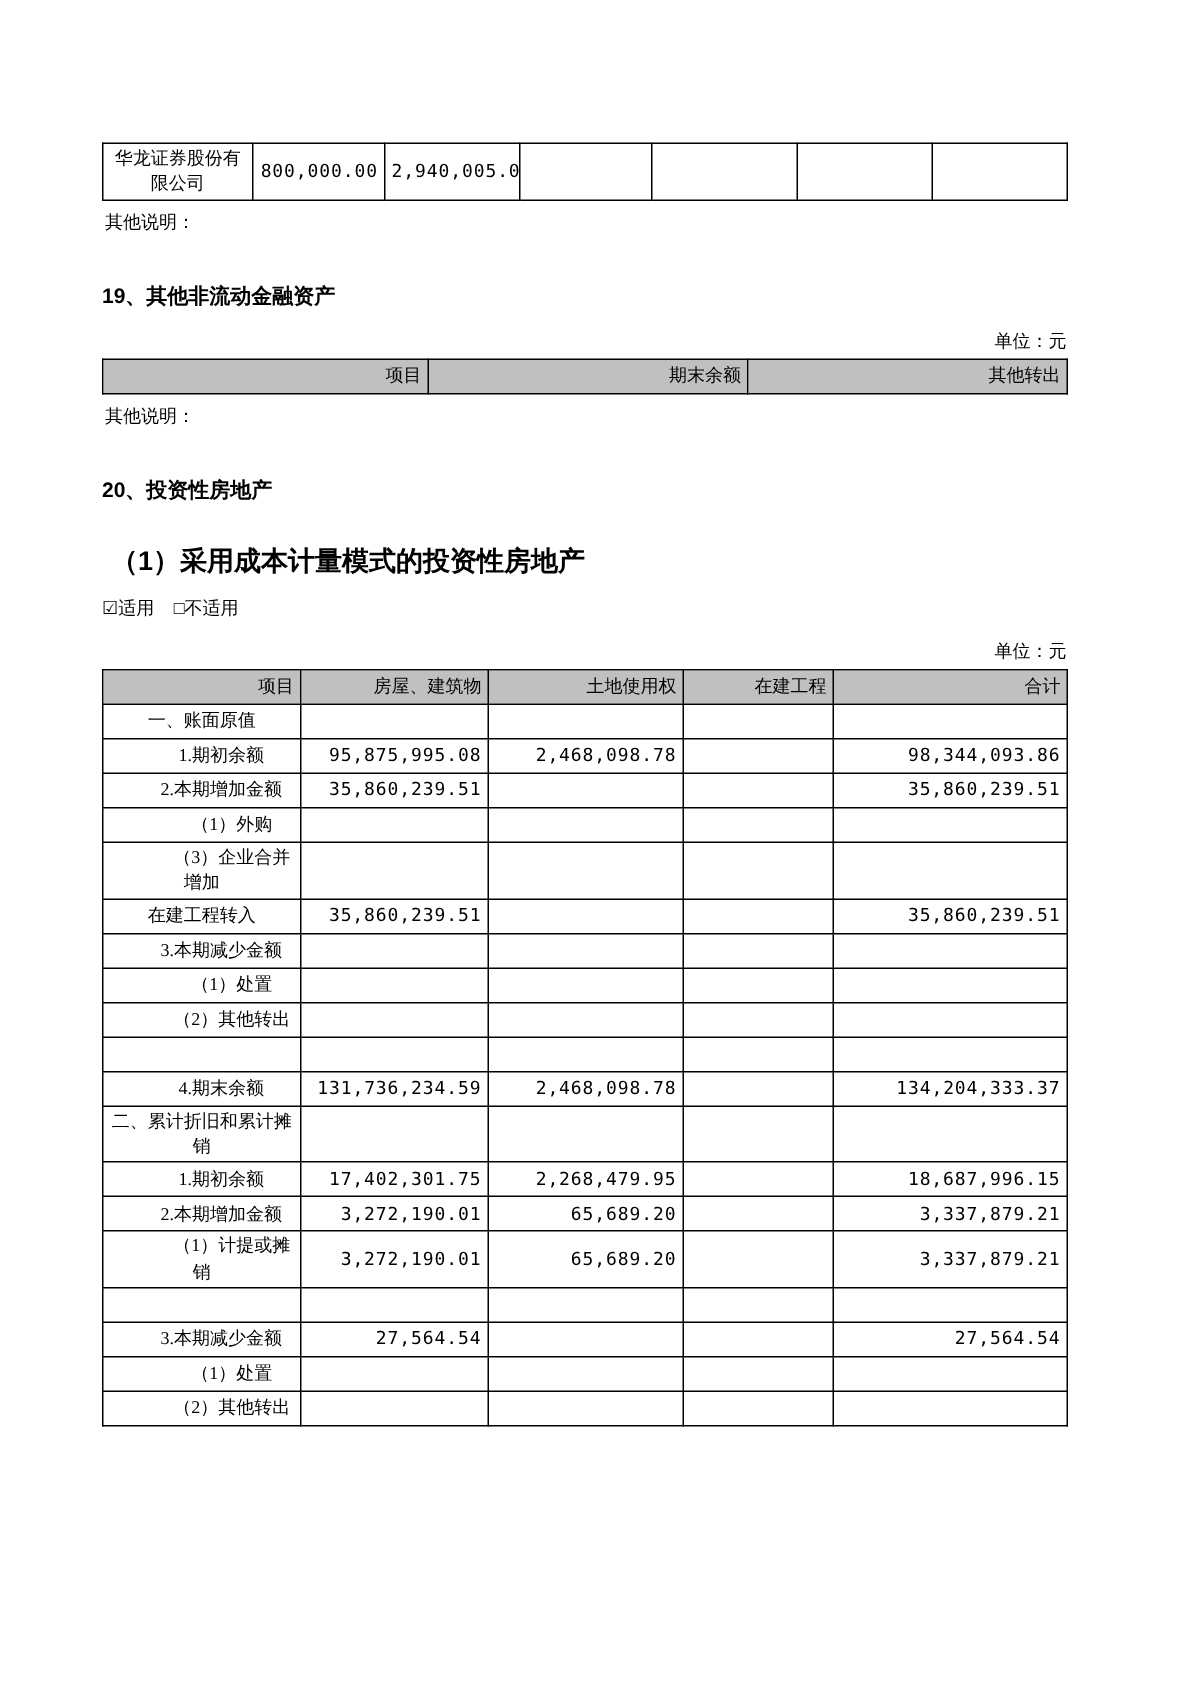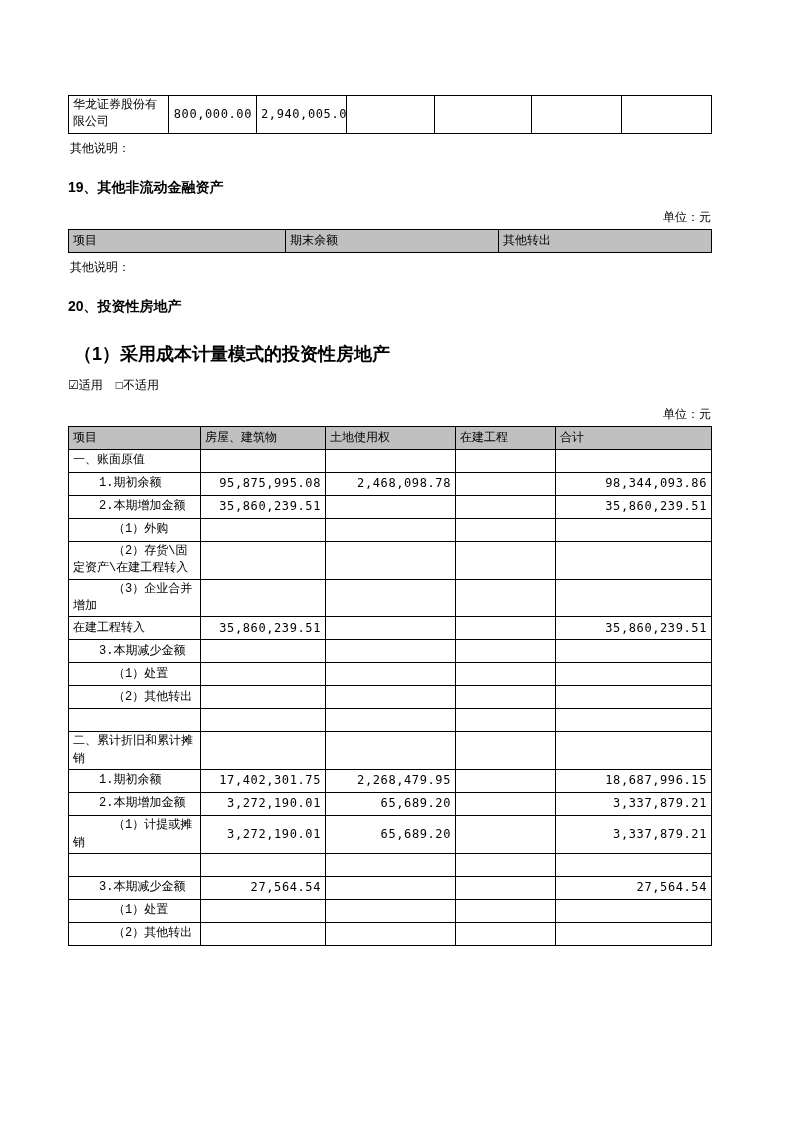--- a/index.html
+++ b/index.html
@@ -4,29 +4,29 @@
 <style>
   html,body{margin:0;padding:0;}
   body{background:#ffffff;}
   .page{width:793px;height:1122px;position:relative;background:#ffffff;color:#000;
         font-family:"Liberation Serif","DejaVu Serif",serif;overflow:hidden;}
   .content{position:absolute;left:68px;top:0;width:643px;}
   .spacer-top{height:95px;}
   table.tbl{border-collapse:collapse;table-layout:fixed;width:643px;}
   .tbl td{border:1px solid #000;font-size:12px;padding:1px 4px;vertical-align:middle;
           height:20px;line-height:1.45;overflow:hidden;}
-  .hdr{background:#c0c0c0;text-align:left;}
-  .lbl{text-align:left;word-break:break-all;font-family:Liberation Mono, monospace;}
+  .hdr{background:#c0c0c0;text-align:right;}
+  .lbl{text-align:center;word-break:break-all;}
   .ind0{text-indent:0;}
   .ind1{text-indent:26px;}
   .ind2{text-indent:40px;}
   .num{font-family:"DejaVu Sans Mono","Liberation Mono",monospace;font-size:11px;
        text-align:right;letter-spacing:0.6px;white-space:nowrap;}
   .note{font-size:12px;margin:6px 0 0 2px;}
-  .h1{font-size:14px;font-weight:bold;margin-top:22px;
+  .h1{font-size:14px;font-weight:bold;margin-top:32px;
       font-family:"Liberation Sans","DejaVu Sans",sans-serif;}
   .h2{font-size:18px;font-weight:bold;margin-top:26px;margin-left:6px;
       font-family:"Liberation Sans","DejaVu Sans",sans-serif;}
   .applicable{font-size:12px;margin-top:11px;}
   .applicable span{margin-right:10px;}
   .unit{font-size:12px;text-align:right;margin-top:12px;margin-bottom:3px;font-family:Liberation Mono, monospace;}
 </style>
 </head>
 <body>
 
@@ -128,27 +128,20 @@
             <td class="num">35,860,239.51</td>
           </tr>
           <tr>
             <td class="lbl ind2">（1）外购</td>
             <td class="num">&nbsp;</td>
             <td class="num">&nbsp;</td>
             <td class="num">&nbsp;</td>
             <td class="num">&nbsp;</td>
           </tr>
           <tr>
-            <td class="lbl ind2">（2）存货\固定资产\在建工程转入</td>
-            <td class="num">&nbsp;</td>
-            <td class="num">&nbsp;</td>
-            <td class="num">&nbsp;</td>
-            <td class="num">&nbsp;</td>
-          </tr>
-          <tr>
             <td class="lbl ind2">（3）企业合并增加</td>
             <td class="num">&nbsp;</td>
             <td class="num">&nbsp;</td>
             <td class="num">&nbsp;</td>
             <td class="num">&nbsp;</td>
           </tr>
           <tr>
             <td class="lbl ind0">在建工程转入</td>
             <td class="num">35,860,239.51</td>
             <td class="num">&nbsp;</td>
@@ -175,20 +168,27 @@
             <td class="num">&nbsp;</td>
             <td class="num">&nbsp;</td>
             <td class="num">&nbsp;</td>
           </tr>
           <tr>
             <td class="lbl ind0">&nbsp;</td>
             <td class="num">&nbsp;</td>
             <td class="num">&nbsp;</td>
             <td class="num">&nbsp;</td>
             <td class="num">&nbsp;</td>
+          </tr>
+          <tr>
+            <td class="lbl ind1">4.期末余额</td>
+            <td class="num">131,736,234.59</td>
+            <td class="num">2,468,098.78</td>
+            <td class="num">&nbsp;</td>
+            <td class="num">134,204,333.37</td>
           </tr>
           <tr>
             <td class="lbl ind0">二、累计折旧和累计摊销</td>
             <td class="num">&nbsp;</td>
             <td class="num">&nbsp;</td>
             <td class="num">&nbsp;</td>
             <td class="num">&nbsp;</td>
           </tr>
           <tr>
             <td class="lbl ind1">1.期初余额</td>

